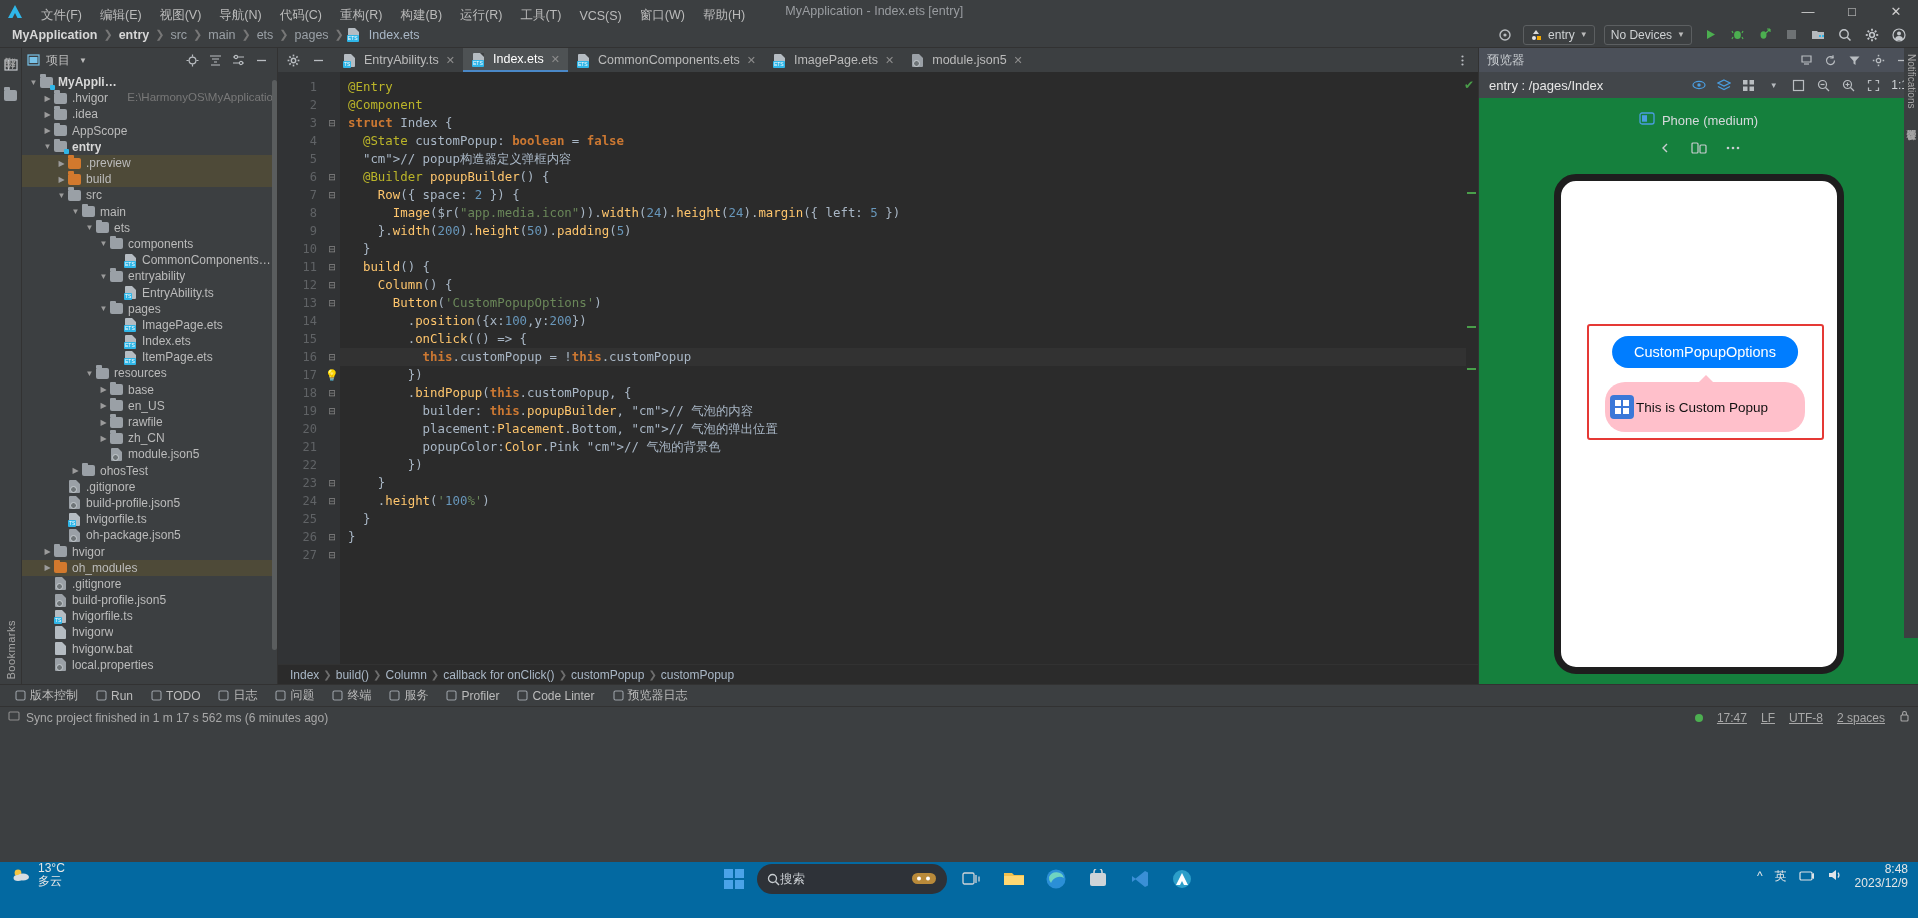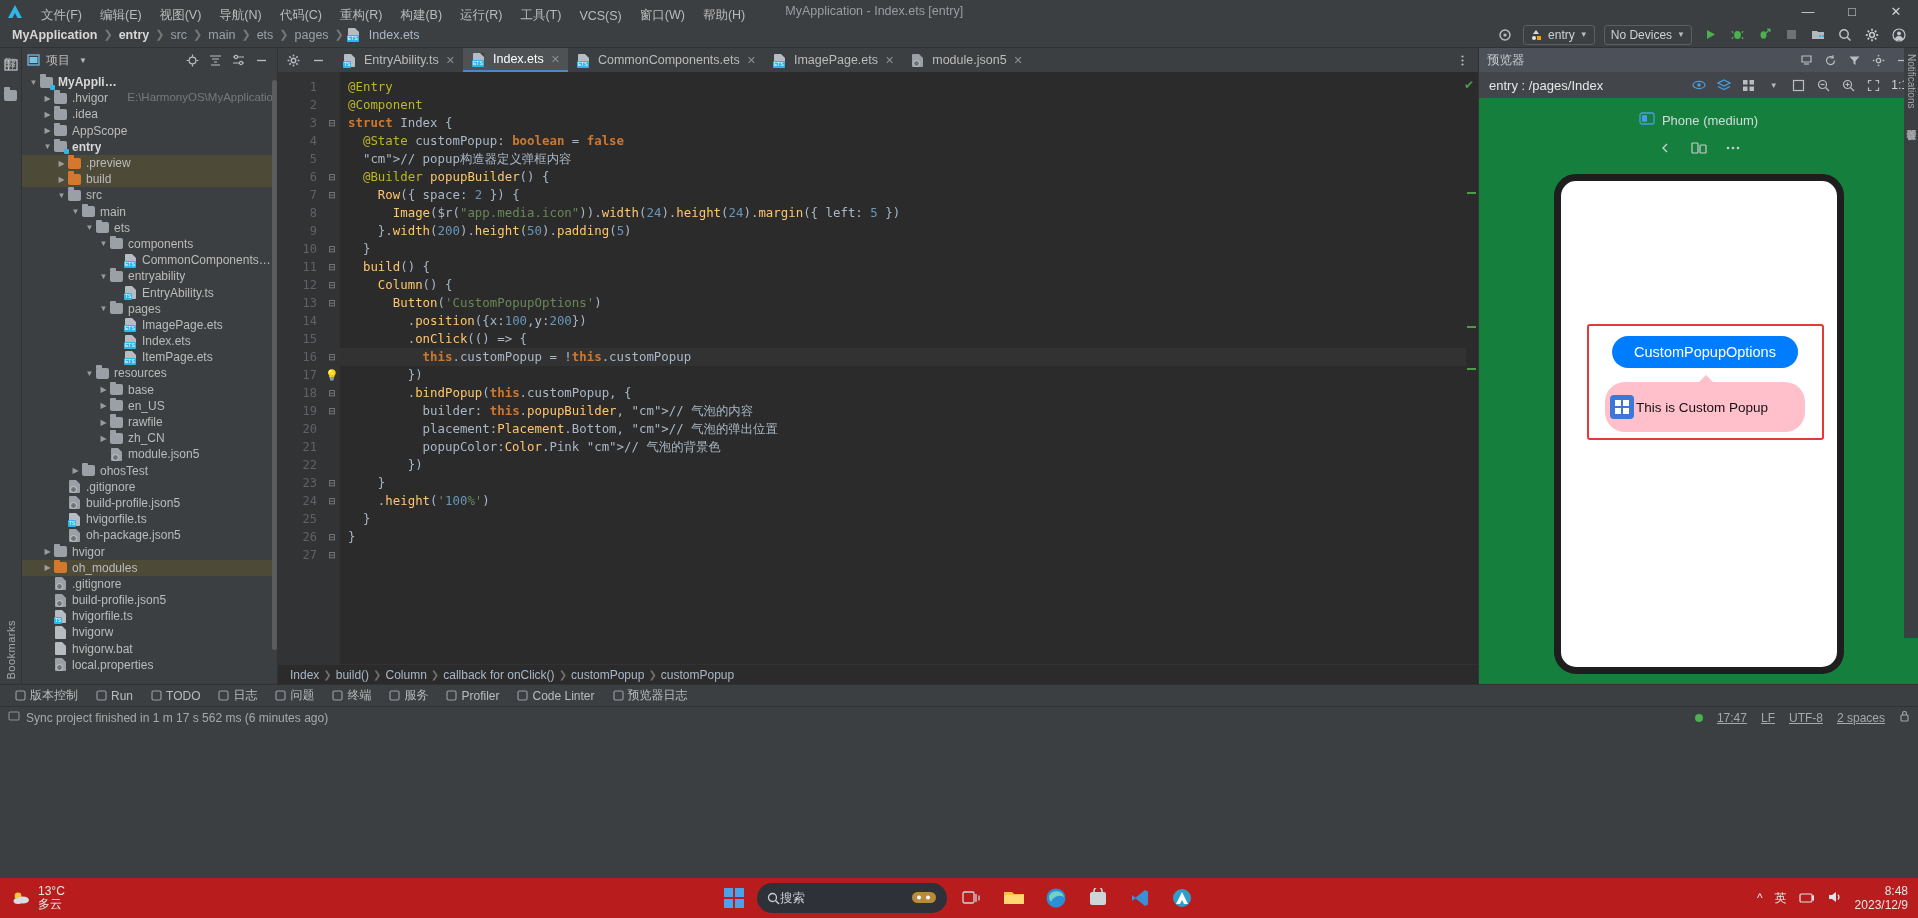--- a/index.html
+++ b/index.html
@@ -180,22 +180,22 @@
   
   .statusbar{
     height:22px;background:#3c3f41;display:flex;align-items:center;padding:0 8px;font-size:12px;color:#a8a8a8;
     border-top:1px solid #323232;
   }
   .sb-right{margin-left:auto;display:flex;align-items:center;gap:14px;text-decoration:underline;}
   .sb-dot{width:8px;height:8px;border-radius:50%;background:#4caf50;}
 
   
   .taskbar{
-    position:absolute;left:0;bottom:0;width:1918px;height:40px;background:#b91c1c;
-    display:flex;align-items:center;
+    position:absolute;left:0;bottom:0;width:1918px;height:56px;background:#0369a1;
+    display:flex;align-items:flex-start;
   }
   .tb-weather{display:flex;align-items:center;gap:6px;padding-left:10px;color:#e6e6e6;font-size:12px;}
   .tb-weather .wicon{width:22px;height:22px;display:flex;align-items:center;justify-content:center;}
   .tb-weather .wt{display:flex;flex-direction:column;line-height:13px;}
   .tb-center{position:absolute;left:50%;transform:translateX(-50%);display:flex;align-items:center;gap:8px;}
   .tb-sq{width:30px;height:30px;display:flex;align-items:center;justify-content:center;}
   .tb-search{
     width:190px;height:30px;background:#2e3238;border-radius:15px;display:flex;align-items:center;
     padding:0 10px;color:#c9cdd1;font-size:12.5px;
   }

